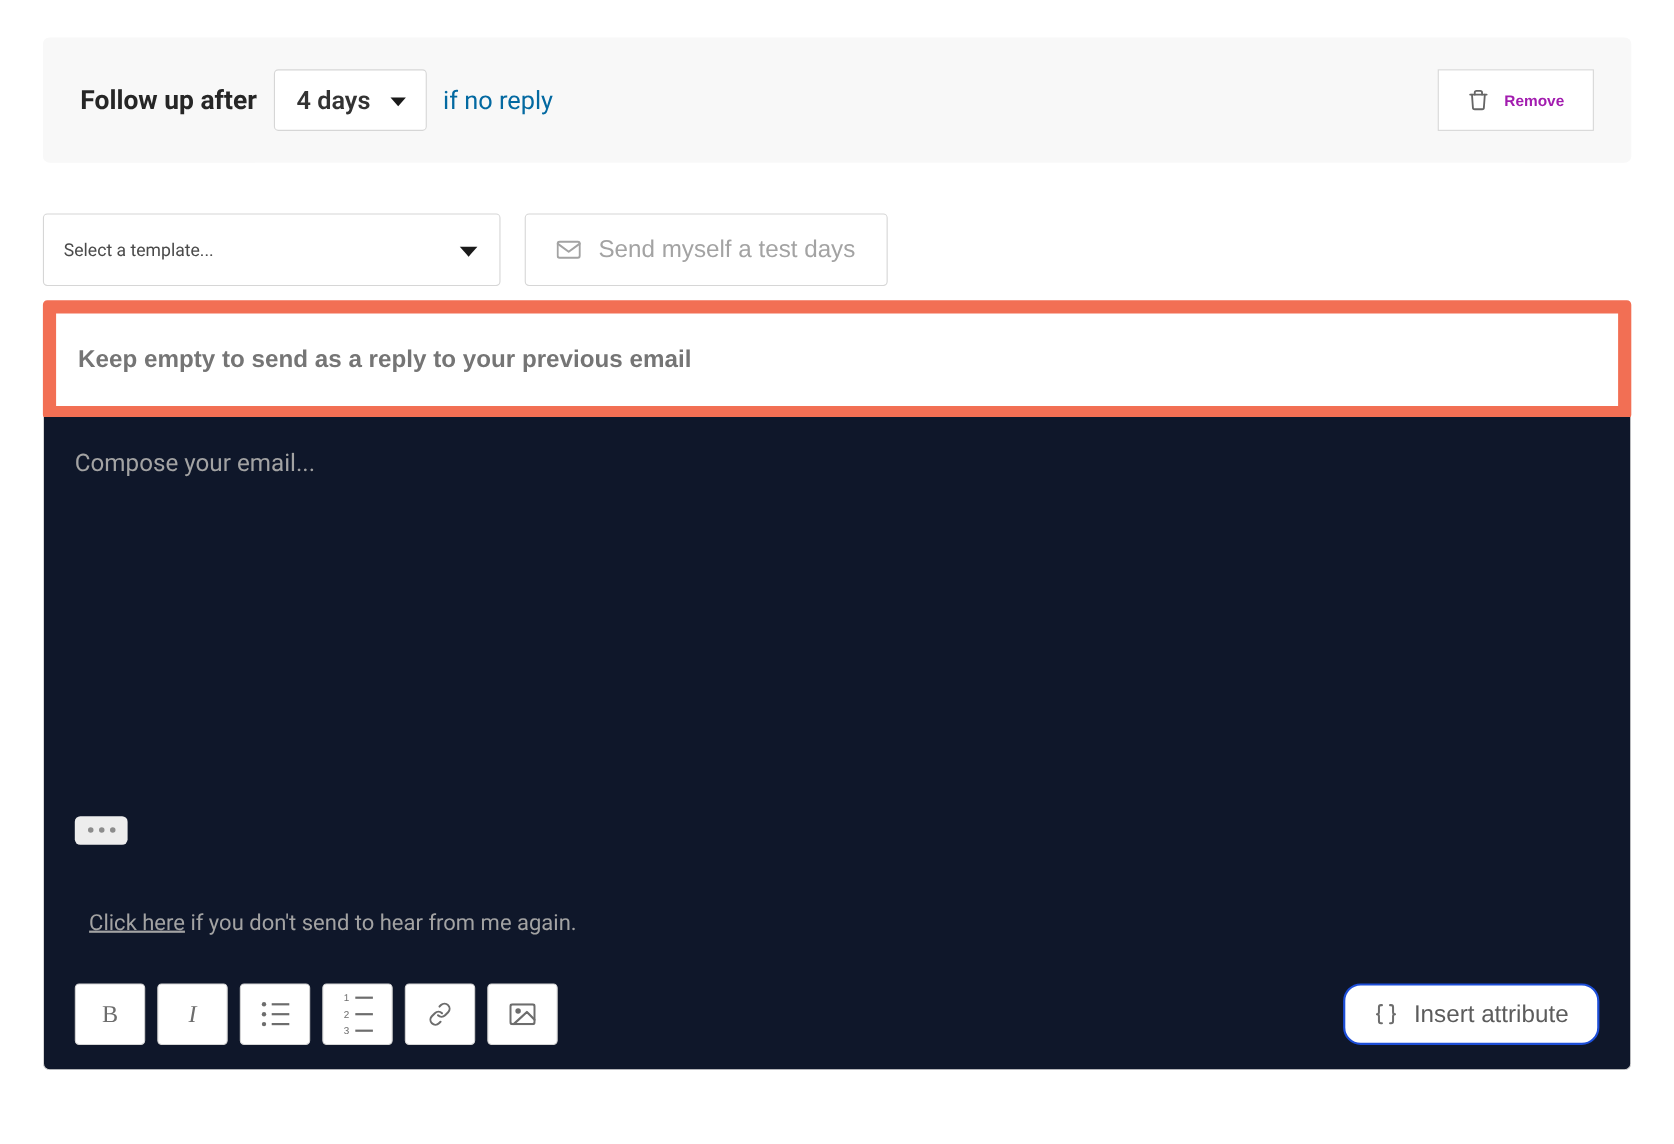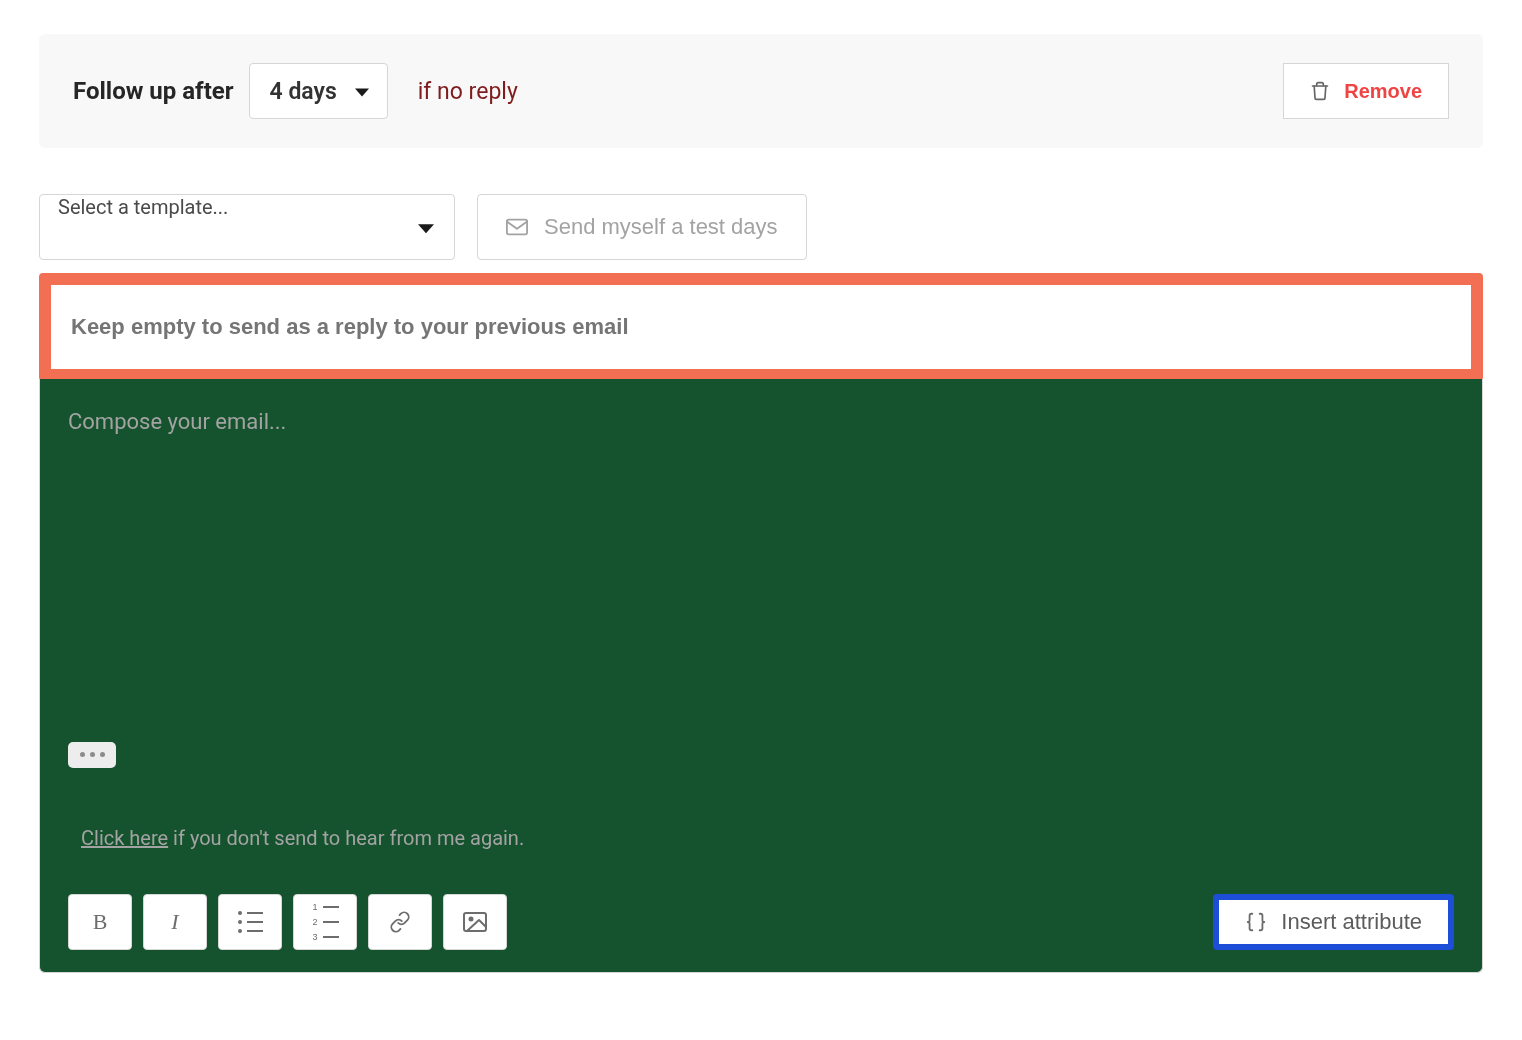--- a/index.html
+++ b/index.html
@@ -57,55 +57,56 @@
     right: 18px;
     top: 50%;
     transform: translateY(-30%);
     width: 0; height: 0;
     border-left: 7px solid transparent;
     border-right: 7px solid transparent;
     border-top: 8px solid #1a1a1a;
   }
   .noreply {
     font-size: 23px;
-    color: #7f1d1d;
-    margin-left: 15px;
+    color: #0369a1;
+    margin-left: 0;
   }
   .remove-btn {
     background: #fff;
     border: 1px solid #d6d6d6;
     border-radius: 0;
     height: 56px;
     padding: 0 26px;
     display: inline-flex;
     align-items: center;
     gap: 14px;
-    font-size: 20px;
+    font-size: 14px;
     font-weight: 600;
-    color: #ef4444;
+    color: #a21caf;
     cursor: pointer;
   }
   .remove-btn svg { width: 20px; height: 22px; stroke: #666; }
 
   
   .row2 {
     margin-top: 46px;
     display: flex;
     gap: 22px;
   }
   .template-select {
     position: relative;
     display: inline-flex;
+    align-items: center;
     background: #fff;
     border: 1px solid #d6d6d6;
     border-radius: 4px;
     height: 66px;
     width: 416px;
     padding: 0 54px 0 18px;
-    font-size: 20px;
+    font-size: 16px;
     color: #4a4a4a;
     cursor: pointer;
   }
   .template-select::after {
     content: "";
     position: absolute;
     right: 20px;
     top: 50%;
     transform: translateY(-30%);
     width: 0; height: 0;
@@ -148,21 +149,21 @@
     font-size: 22px;
     color: #8e8e8e;
     font-weight: 600;
     background: transparent;
   }
 
   
   .editor-panel {
     border: 1px solid #d6d6d6;
     border-top: none;
-    background: #14532d;
+    background: #0f172a;
     border-bottom-left-radius: 6px;
     border-bottom-right-radius: 6px;
     padding: 30px 28px 22px 28px;
     margin-top: -2px; 
   }
   .editor-body {
     min-height: 330px;
     font-size: 22px;
     color: #a3a3a3;
   }
@@ -211,22 +212,22 @@
     align-items: center;
     justify-content: center;
     color: #6d6d6d;
     font-size: 22px;
     cursor: pointer;
     font-family: Georgia, "Times New Roman", serif;
   }
   .tool-btn svg { stroke: #6d6d6d; }
   .insert-btn {
     height: 56px;
-    border: 6px solid #1d4ed8;
-    border-radius: 4px;
+    border: 2px solid #1d4ed8;
+    border-radius: 16px;
     background: #fff;
     padding: 0 26px;
     display: inline-flex;
     align-items: center;
     gap: 14px;
     font-size: 22px;
     font-weight: 500;
     color: #5c5c5c;
     cursor: pointer;
   }

